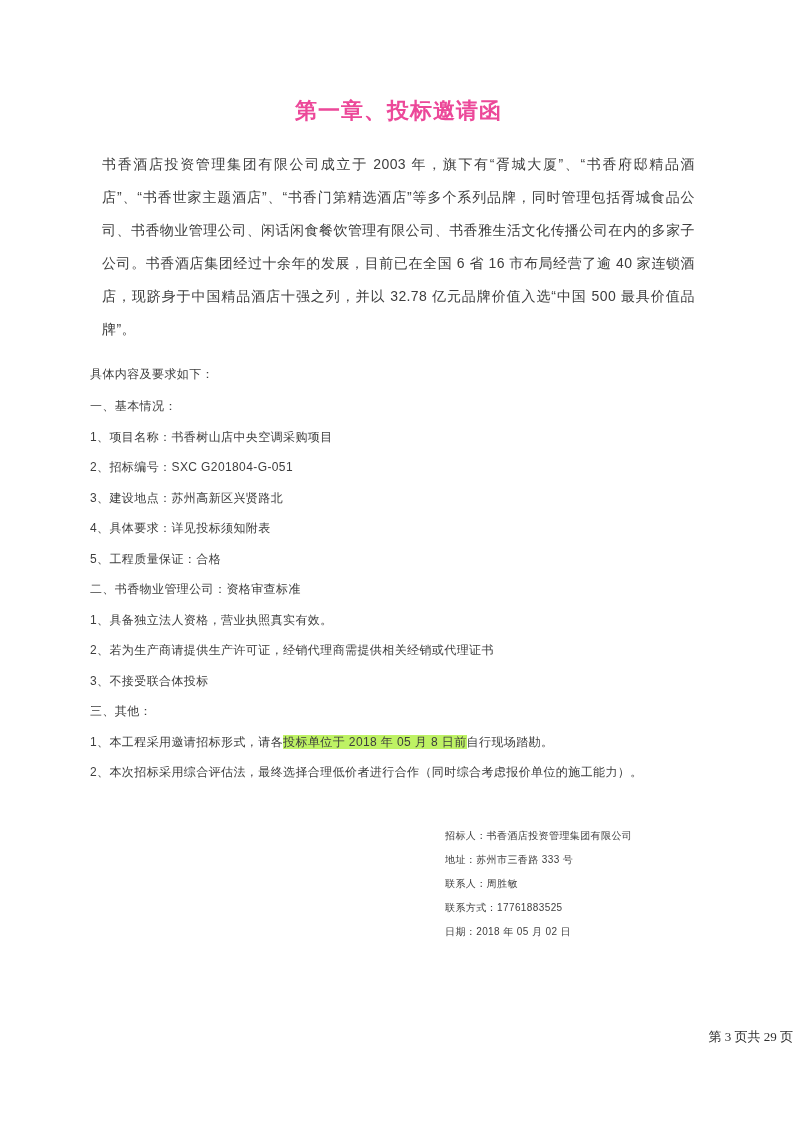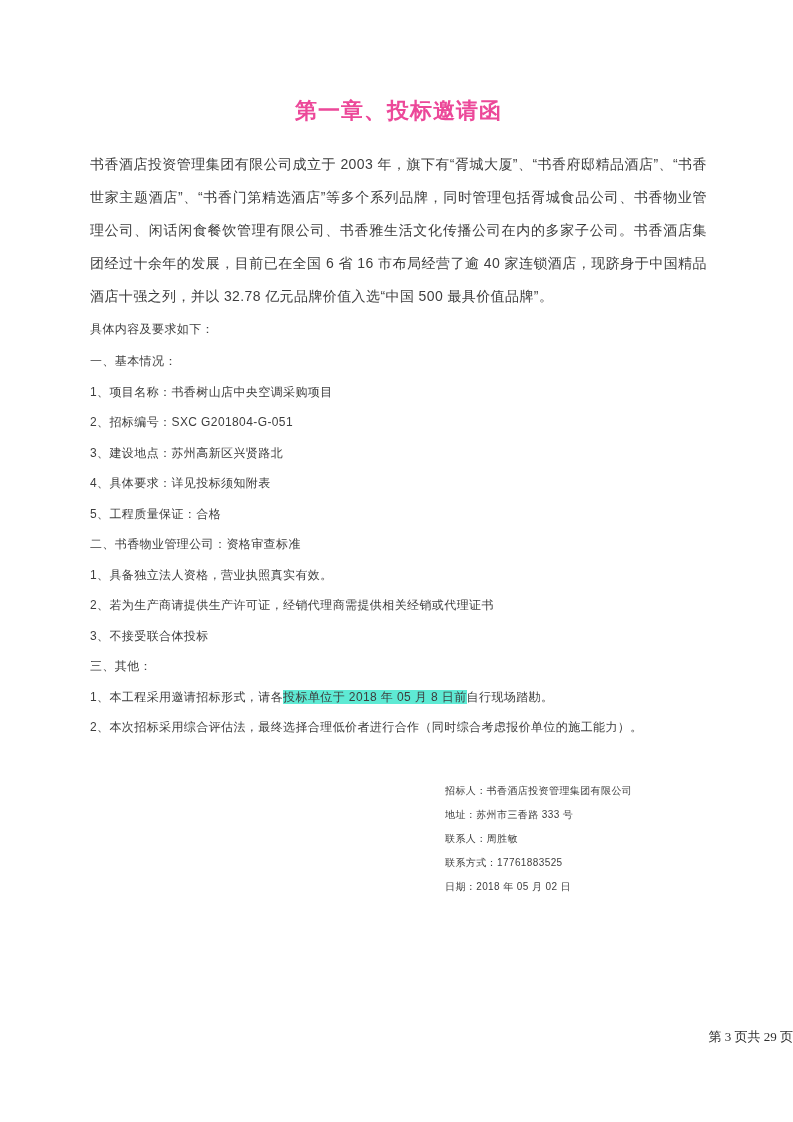--- a/index.html
+++ b/index.html
@@ -25,37 +25,37 @@
   .doc-title {
     margin: 0 0 22px 0;
     text-align: center;
     font-size: 22px;
     line-height: 30px;
     font-weight: bold;
     color: #ec4899;
     letter-spacing: 1px;
   }
   .para {
-    margin: 0;
+    margin: 12px;
     font-size: 14px;
     line-height: 33px;
     text-align: justify;
     letter-spacing: 0.4px;
   }
   .line {
     font-size: 12px;
     line-height: 30.5px;
     letter-spacing: 0.4px;
     white-space: nowrap;
   }
   .lead-line {
     line-height: 33px;
   }
   .hl {
-    background: #5eead4;
+    background: #bef264;
   }
   .signature {
     margin-top: 36px;
     margin-left: 355px;
   }
   .sig-line {
     font-size: 10px;
     line-height: 24px;
     letter-spacing: 0.4px;
     white-space: nowrap;

